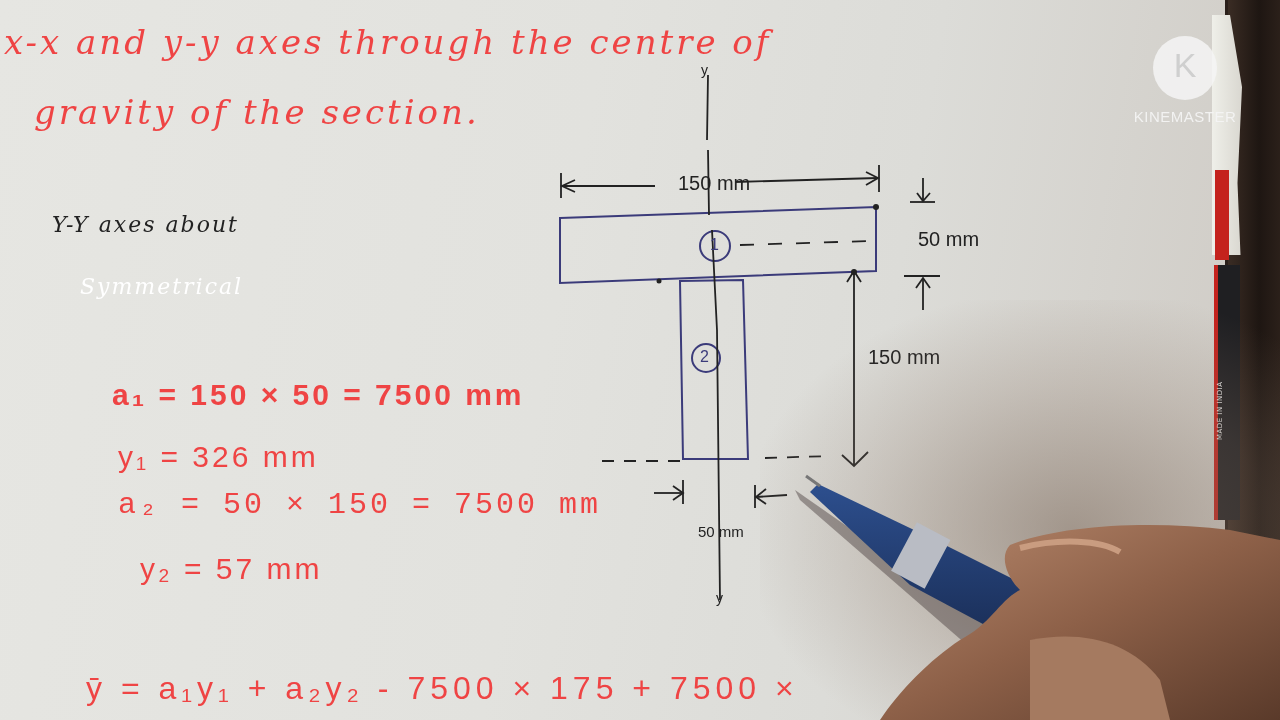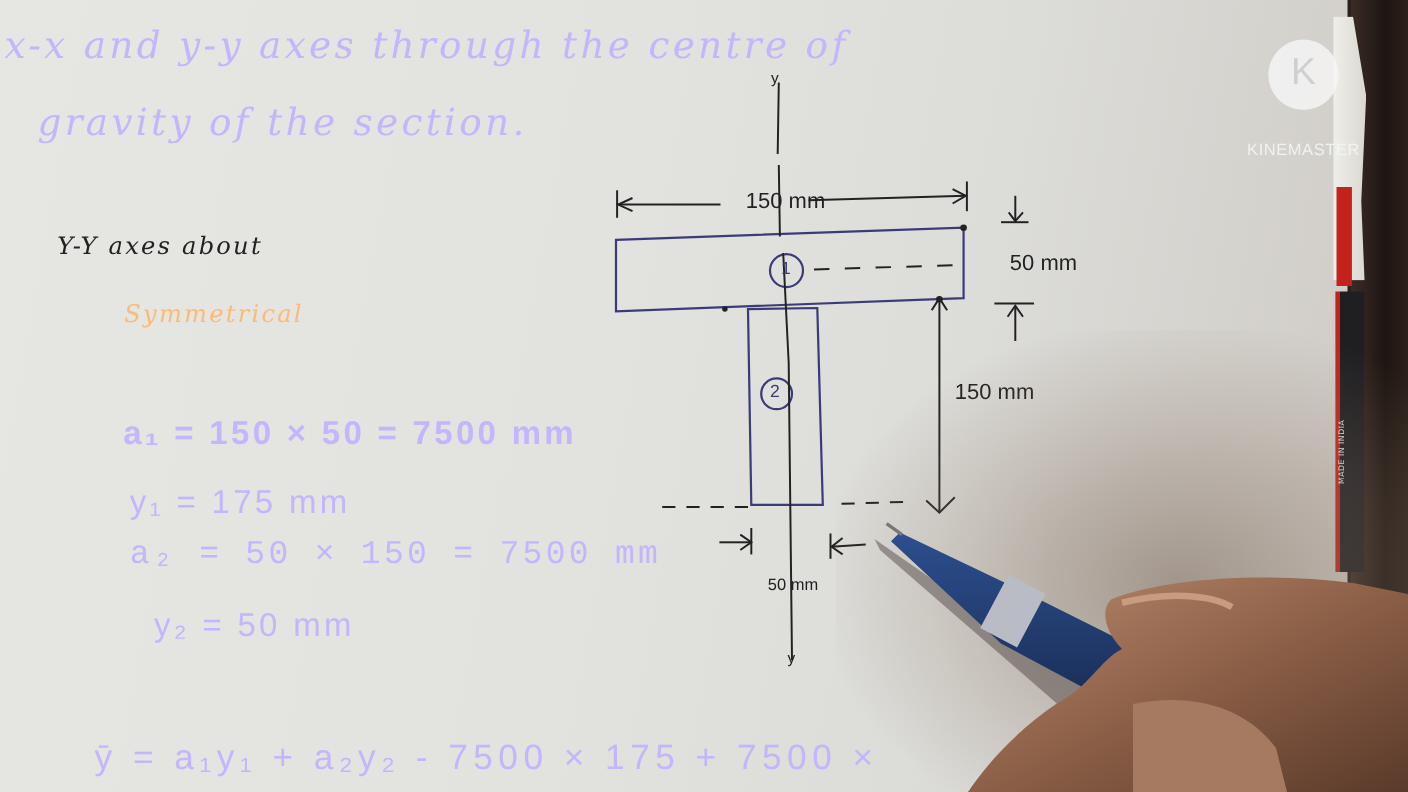--- a/index.html
+++ b/index.html
@@ -31,65 +31,65 @@
     .pencil {
       position: absolute; left: 1214px; top: 265px; width: 26px; height: 255px;
       background: linear-gradient(90deg, #c4221d 0 4px, #1f1f22 4px 100%);
     }
     .pencil-text {
       position: absolute; left: 1216px; top: 380px; width: 20px; height: 60px;
       color: #e8e8e8; font-size: 7px; writing-mode: vertical-rl; transform: rotate(180deg);
       font-family: "DejaVu Sans", sans-serif; letter-spacing: 0.5px;
     }
     .hw {
-      position: absolute; color: #c4b5fd; white-space: nowrap;
+      position: absolute; color: #ef4444; white-space: nowrap;
       font-family: "DejaVu Serif", serif; font-style: italic;
     }
     .hw-big { font-size: 34px; letter-spacing: 3px; }
     .hw-mid { font-size: 22px; letter-spacing: 2px; }
     .hw-eq { font-size: 30px; letter-spacing: 3px; font-style: normal; font-family: "Liberation Sans", sans-serif; }
     .dim { position: absolute; color: #222; font-family: "Liberation Sans", sans-serif; font-size: 20px; white-space: nowrap; }
     .watermark {
       position: absolute; left: 1130px; top: 36px; width: 110px; text-align: center;
     }
     .wm-logo {
       width: 64px; height: 64px; border-radius: 50%; background: rgba(245,245,245,0.85);
       margin: 0 auto; position: relative;
     }
     .wm-logo .k { position: absolute; left: 0; right: 0; top: 10px; text-align: center; font-size: 34px; color: #cfcfcf; font-family: "Liberation Sans", sans-serif; }
-    .wm-text { color: rgba(245,245,245,0.9); font-family: "Liberation Sans", sans-serif; font-size: 15px; letter-spacing: 0.5px; margin-top: 28px; }
+    .wm-text { color: rgba(245,245,245,0.9); font-family: "Liberation Sans", sans-serif; font-size: 15px; letter-spacing: 0.5px; margin-top: 8px; }
     svg.diagram { position: absolute; left: 0; top: 0; }
   </style>
 </head>
 <body>
 
 <div class="paper"></div>
 <div class="edge-wood"></div>
 <div class="edge-tape"></div>
 <div class="edge-red"></div>
 <div class="pencil"></div>
 <div class="pencil-text">MADE IN INDIA</div>
 
 <div class="hw hw-big" style="left:4px; top:22px;">x-x and y-y axes through the centre of</div>
 <div class="hw hw-big" style="left:34px; top:92px;font-style:italic;">gravity of the section.</div>
 
 <div class="hw hw-mid" style="left:52px; top:212px; color:#222;">Y-Y axes about</div>
-<div class="hw hw-mid" style="left:113px; top:274px; color:#fdba74;">Symmetrical</div>
+<div class="hw hw-mid" style="left:80px; top:274px; color:#ffffff;">Symmetrical</div>
 
 <div class="hw hw-eq" style="left:112px; top:378px;font-weight:bold;">
   <span>a₁</span> <span>= 150 × 50 = 7500 mm</span>
 </div>
 <div class="hw hw-eq" style="left:118px; top:440px;">
-  <span>y₁</span> <span>= 175 mm</span>
+  <span>y₁</span> <span>= 326 mm</span>
 </div>
 <div class="hw hw-eq" style="left:118px; top:488px;font-family:Liberation Mono, monospace;">
   <span>a₂</span> <span>= 50 × 150 = 7500 mm</span>
 </div>
 <div class="hw hw-eq" style="left:140px; top:552px;">
-  <span>y₂</span> <span>= 50 mm</span>
+  <span>y₂</span> <span>= 57 mm</span>
 </div>
 
 <div class="hw hw-eq" style="left:86px; top:670px; font-size:32px; letter-spacing:5px;">ȳ = a₁y₁ + a₂y₂ - 7500 × 175 + 7500 ×</div>
 
 <svg class="diagram" width="1280" height="720">
   <g stroke="#3b3b7a" stroke-width="2" fill="none">
 
     <polygon points="560,218 876,207 876,271 560,283"></polygon>
 
     <polygon points="680,281 743,280 748,459 683,459"></polygon>

